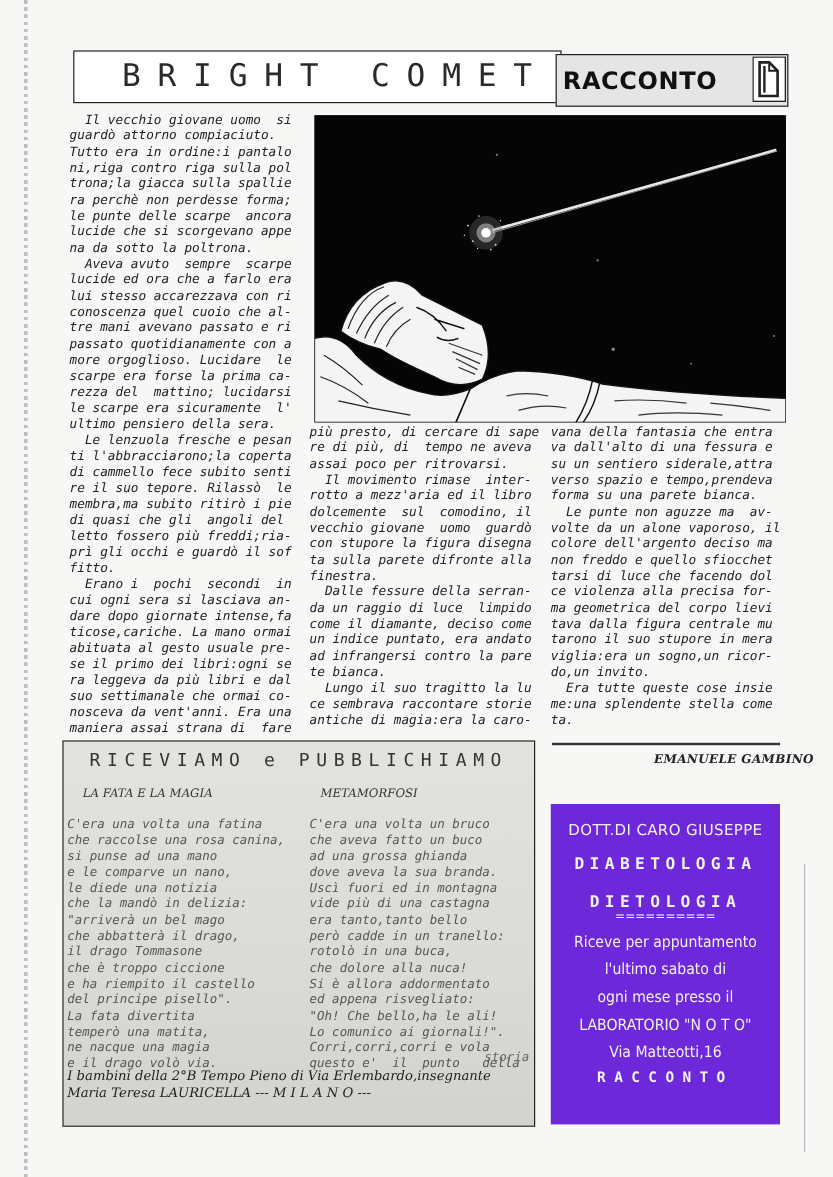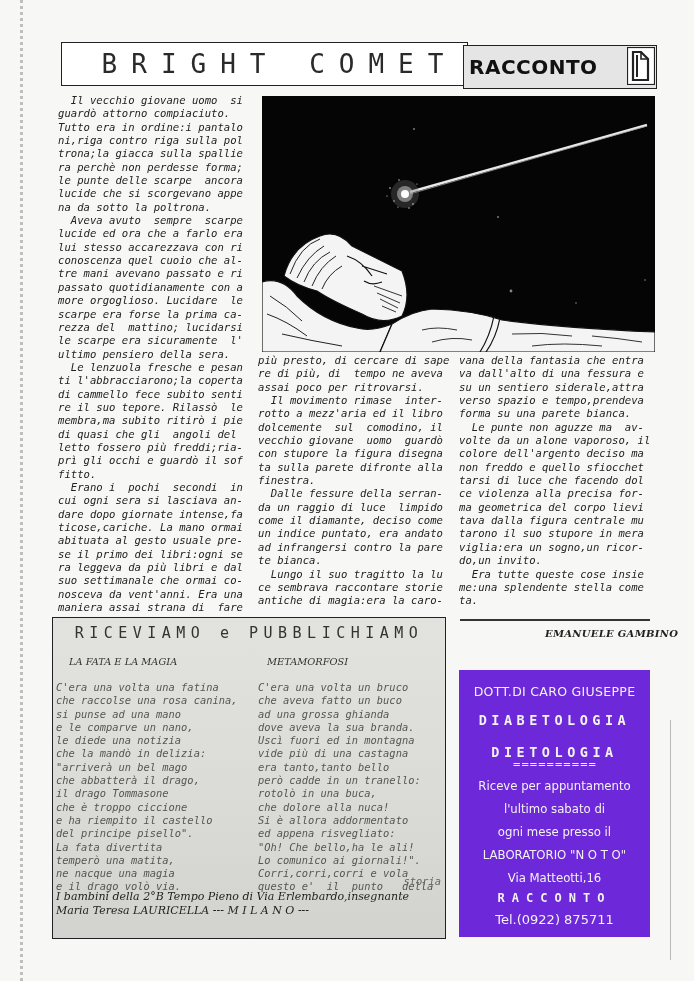--- a/index.html
+++ b/index.html
@@ -187,14 +187,13 @@
   <span class="line doctor">DOTT.DI CARO GIUSEPPE</span>
   <span class="line spec spec1">DIABETOLOGIA</span>
   <span class="line spec spec2">DIETOLOGIA</span>
   <span class="line sep">==========</span>
   <span class="line info">Riceve per appuntamento</span>
   <span class="line info">l'ultimo sabato di</span>
   <span class="line info">ogni mese presso il</span>
   <span class="line info">LABORATORIO "N O T O"</span>
   <span class="line info">Via Matteotti,16</span>
   <span class="line city">RACCONTO</span>
-  <span class="line tel">Tel.(0922) 875711</span>
 </div>
 
 </body></html>

